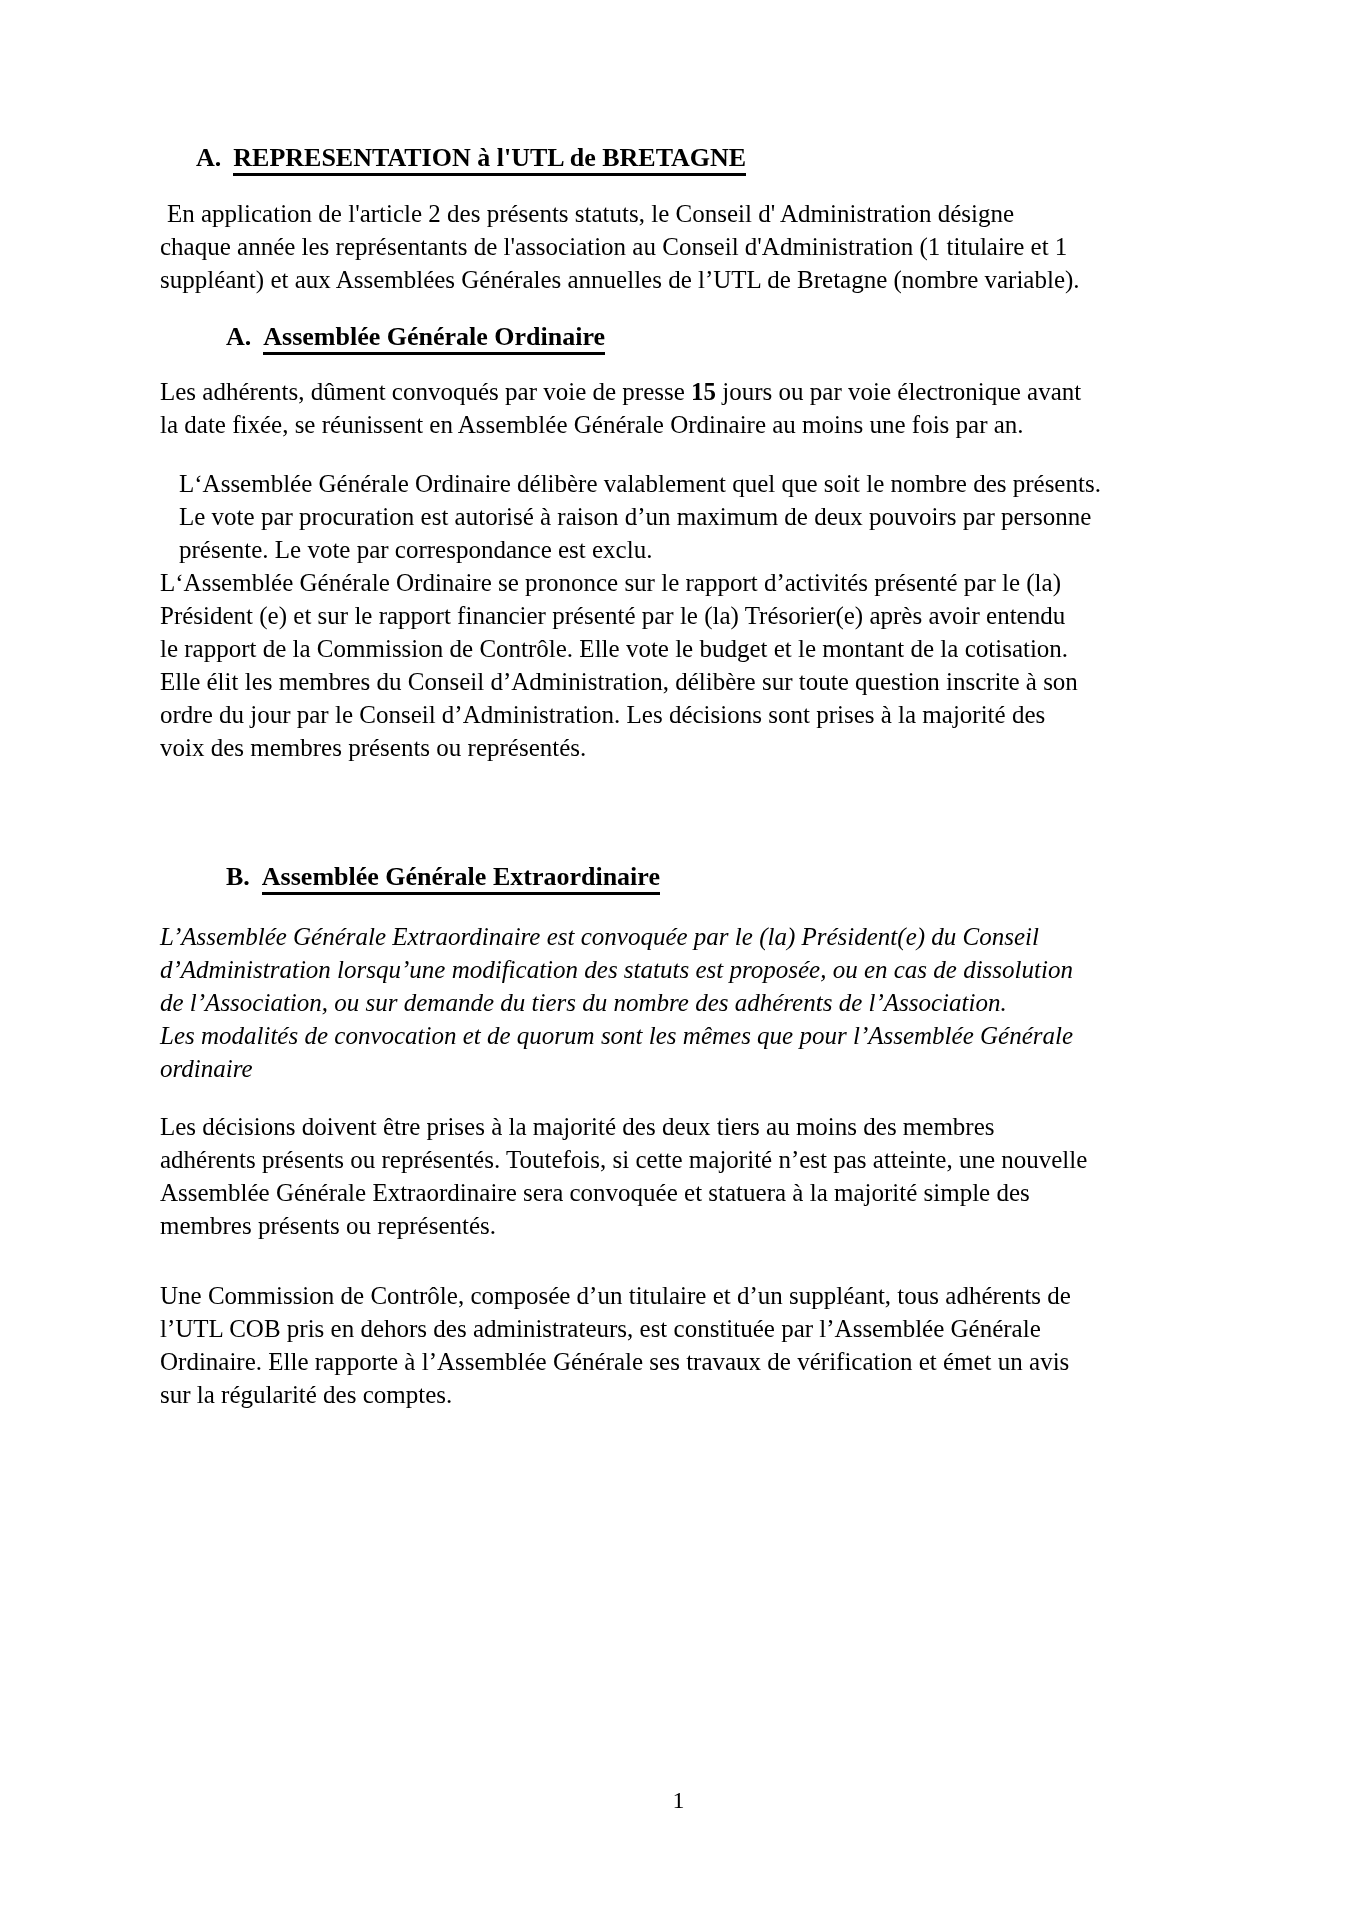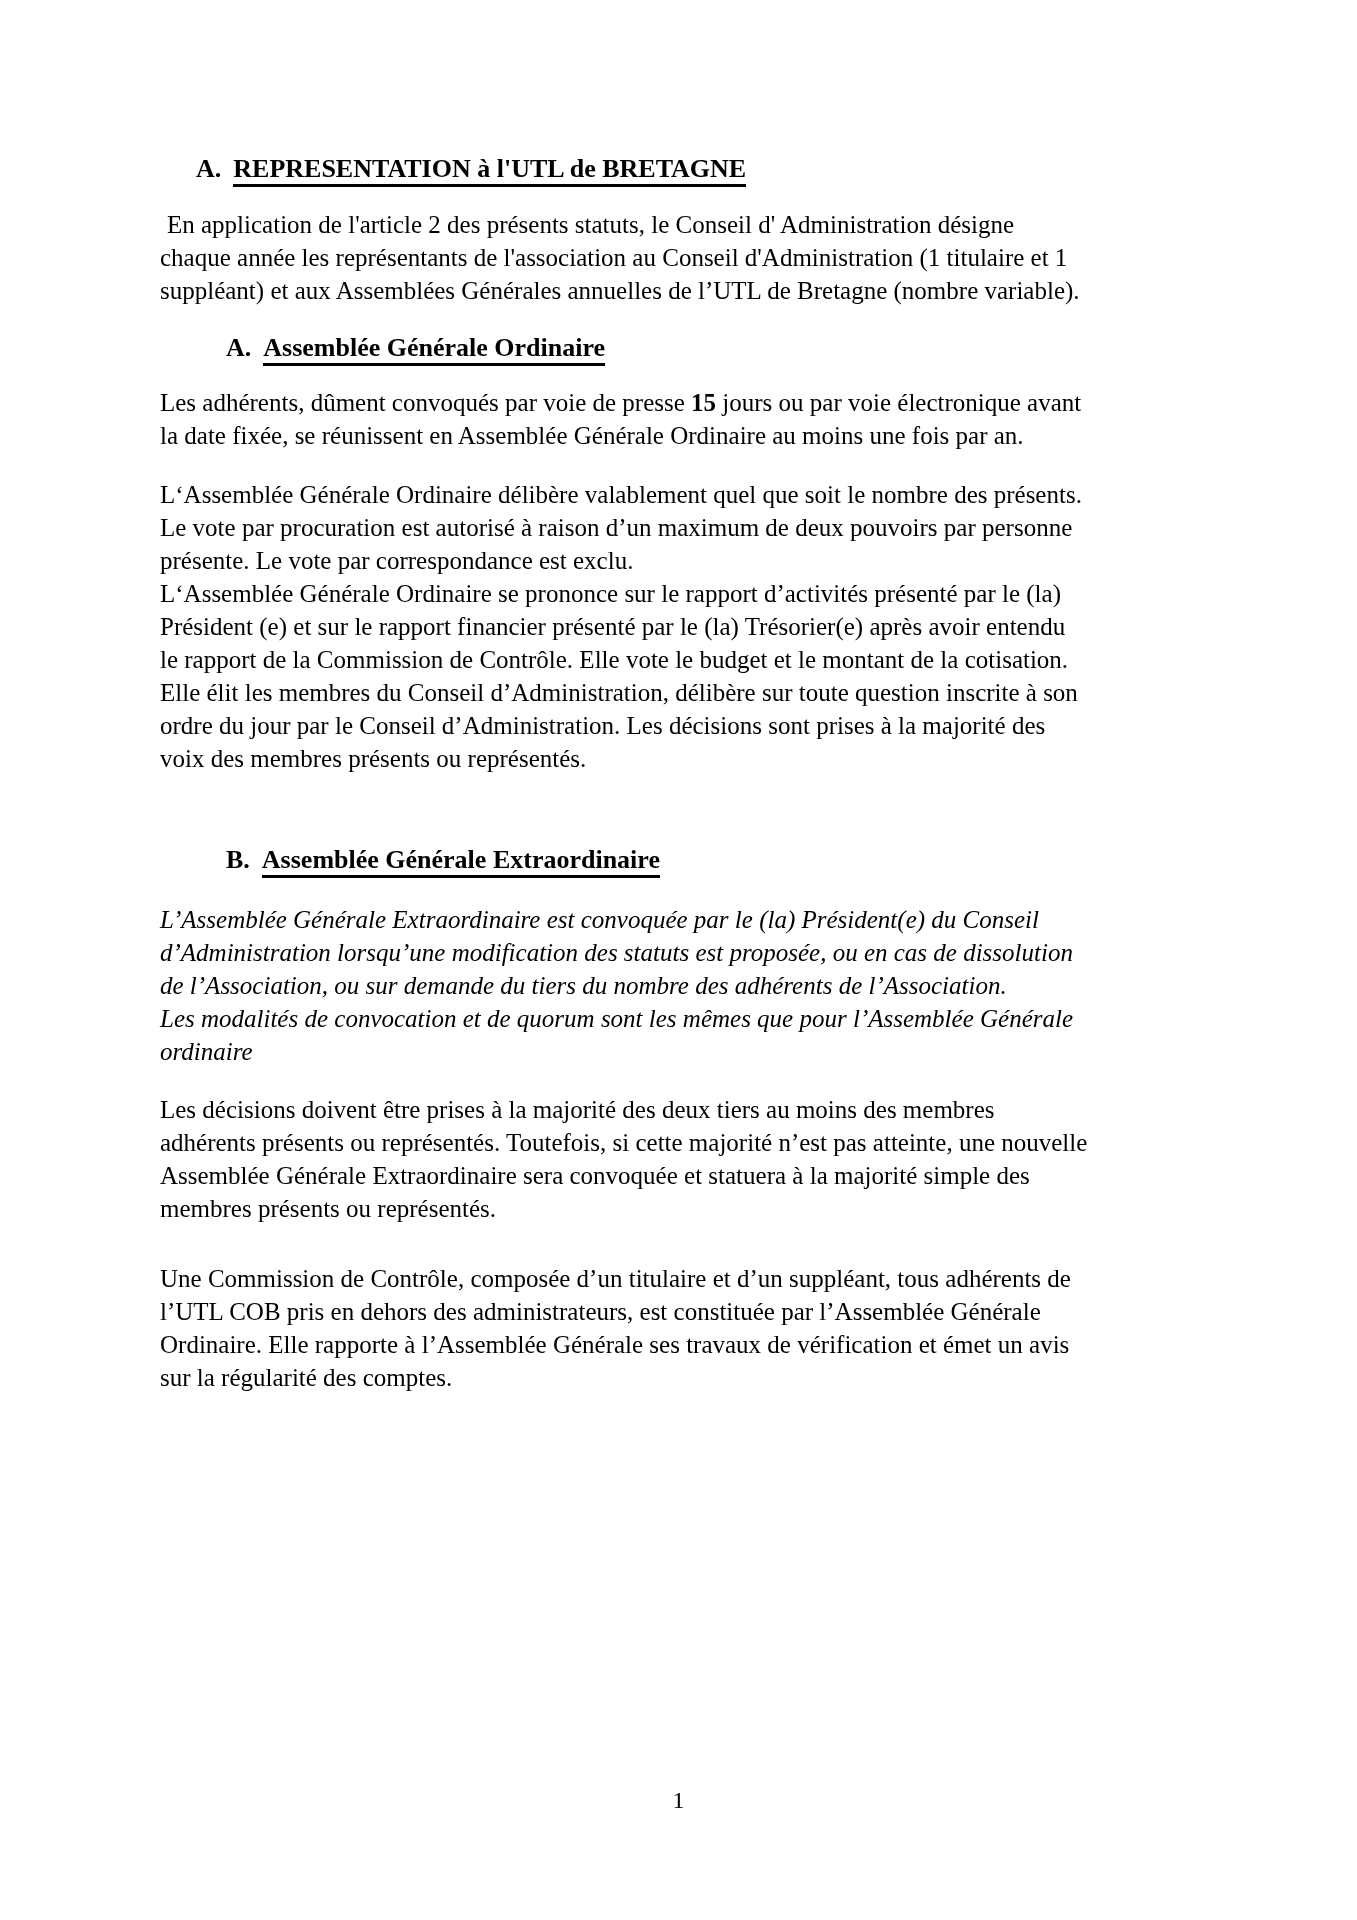--- a/index.html
+++ b/index.html
@@ -11,21 +11,21 @@
     width: 1357px;
     height: 1920px;
     position: relative;
     font-family: "Liberation Serif", serif;
     color: #000000;
     overflow: hidden;
   }
   .page-content {
     position: absolute;
     left: 160px;
-    top: 152px;
+    top: 141px;
     width: 1048px;
   }
   .body-text {
     font-size: 25px;
     line-height: 33px;
     white-space: pre-line;
     margin: 0;
   }
   .heading {
     font-size: 26px;
@@ -39,23 +39,23 @@
     padding-bottom: 1px;
   }
   .indent-1 { margin-left: 36px; }
   .indent-2 { margin-left: 66px; }
   .prefix-gap { margin-right: 12px; }
 
   .m-p1       { margin-top: 23px; text-indent: 7px; }
   .m-article6 { margin-top: 107px; }
   .m-secA     { margin-top: 24px; }
   .m-p2       { margin-top: 22px; }
-  .m-p3       { margin-top: 26px; }
+  .m-p3       { margin-top: 26px; margin-left: 19px; }
   .m-p4       { }
-  .m-secB     { margin-top: 68px; }
+  .m-secB     { margin-top: 96px; }
   .m-p5       { margin-top: 27px; font-style: italic; }
   .m-p6       { margin-top: 25px; }
   .m-article7 { margin-top: 91px; }
   .m-p7       { margin-top: 37px; }
 
   .bold { font-weight: 700; }
 
   .page-number {
     position: absolute;
     top: 1785px;

